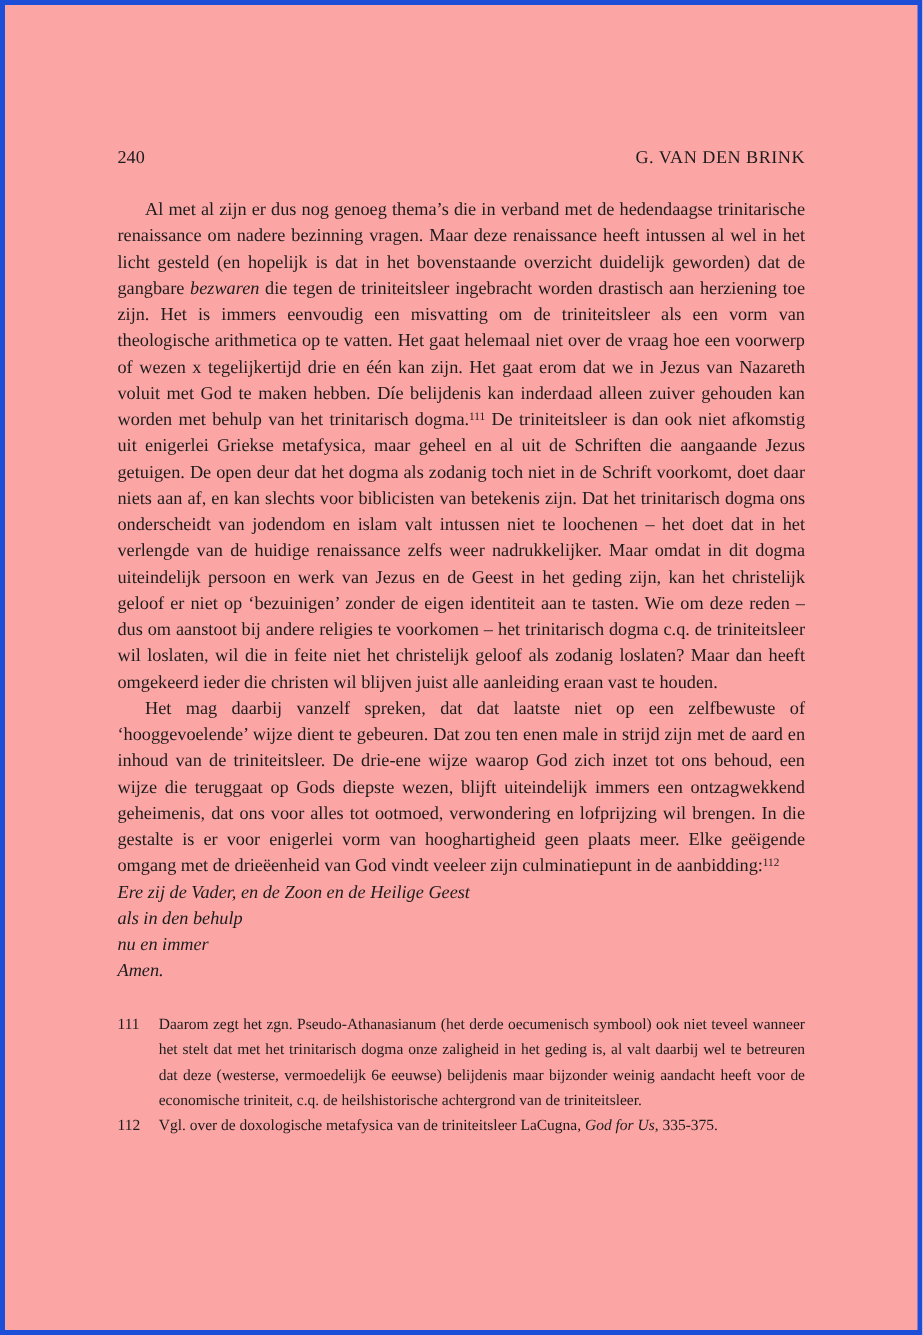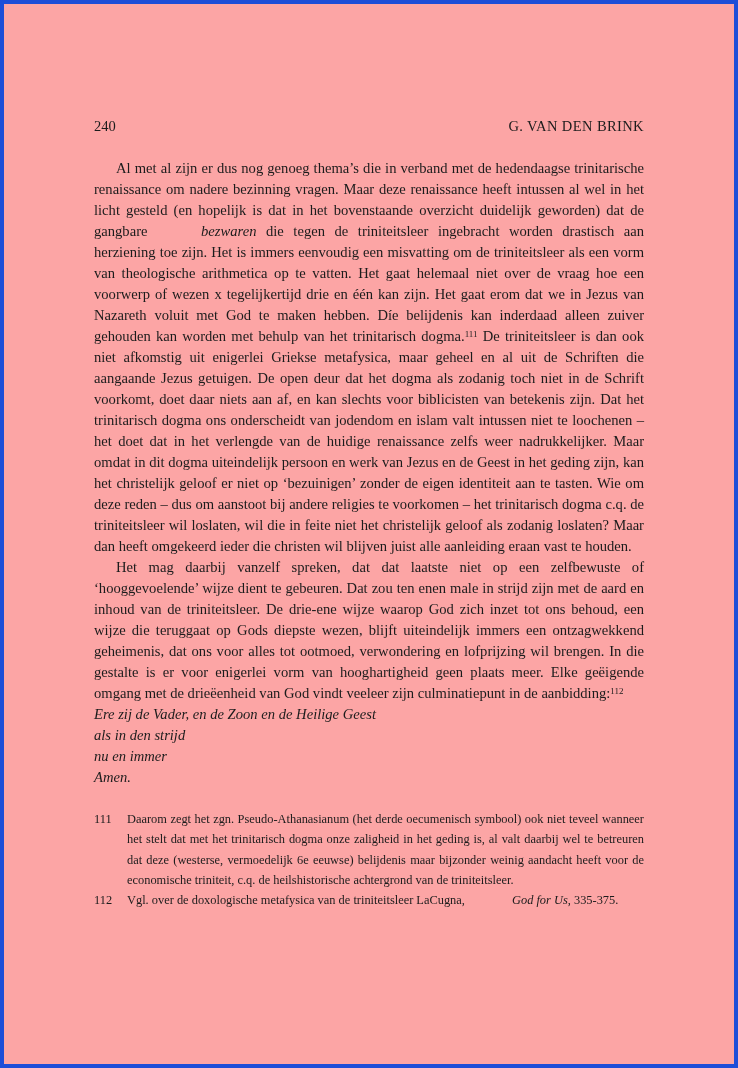--- a/index.html
+++ b/index.html
@@ -36,21 +36,20 @@
     text-align: justify;
   }
   .body-text p {
     margin: 0;
   }
   .body-text p.indent {
     text-indent: 22px;
   }
   .em {
     font-style: italic;
-    margin-left: 44px;
   }
   sup.fn-ref {
     font-size: 9px;
     line-height: 0;
     vertical-align: baseline;
     position: relative;
     top: -0.48em;
   }
   .quote {
     font-size: 14.6px;
@@ -85,21 +84,21 @@
     <span class="running-title">G. VAN DEN BRINK</span>
   </div>
 
   <div class="body-text">
     <p class="indent"><span>Al met al zijn er dus nog genoeg thema’s die in verband met de hedendaagse trinitarische renaissance om nadere bezinning vragen. Maar deze renaissance heeft intussen al wel in het licht gesteld (en hopelijk is dat in het bovenstaande overzicht duidelijk geworden) dat de gangbare </span><span class="em">bezwaren</span><span> die tegen de triniteitsleer ingebracht worden drastisch aan herziening toe zijn. Het is immers eenvoudig een misvatting om de triniteitsleer als een vorm van theologische arithmetica op te vatten. Het gaat helemaal niet over de vraag hoe een voorwerp of wezen x tegelijkertijd drie en één kan zijn. Het gaat erom dat we in Jezus van Nazareth voluit met God te maken hebben. Díe belijdenis kan inderdaad alleen zuiver gehouden kan worden met behulp van het trinitarisch dogma.</span><sup class="fn-ref">111</sup><span> De triniteitsleer is dan ook niet afkomstig uit enigerlei Griekse metafysica, maar geheel en al uit de Schriften die aangaande Jezus getuigen. De open deur dat het dogma als zodanig toch niet in de Schrift voorkomt, doet daar niets aan af, en kan slechts voor biblicisten van betekenis zijn. Dat het trinitarisch dogma ons onderscheidt van jodendom en islam valt intussen niet te loochenen – het doet dat in het verlengde van de huidige renaissance zelfs weer nadrukkelijker. Maar omdat in dit dogma uiteindelijk persoon en werk van Jezus en de Geest in het geding zijn, kan het christelijk geloof er niet op ‘bezuinigen’ zonder de eigen identiteit aan te tasten. Wie om deze reden – dus om aanstoot bij andere religies te voorkomen – het trinitarisch dogma c.q. de triniteitsleer wil loslaten, wil die in feite niet het christelijk geloof als zodanig loslaten? Maar dan heeft omgekeerd ieder die christen wil blijven juist alle aanleiding eraan vast te houden.</span></p>
     <p class="indent"><span>Het mag daarbij vanzelf spreken, dat dat laatste niet op een zelfbewuste of ‘hooggevoelende’ wijze dient te gebeuren. Dat zou ten enen male in strijd zijn met de aard en inhoud van de triniteitsleer. De drie-ene wijze waarop God zich inzet tot ons behoud, een wijze die teruggaat op Gods diepste wezen, blijft uiteindelijk immers een ontzagwekkend geheimenis, dat ons voor alles tot ootmoed, verwondering en lofprijzing wil brengen. In die gestalte is er voor enigerlei vorm van hooghartigheid geen plaats meer. Elke geëigende omgang met de drieëenheid van God vindt veeleer zijn culminatiepunt in de aanbidding:</span><sup class="fn-ref">112</sup></p>
   </div>
 
   <div class="quote">
     <div>Ere zij de Vader, en de Zoon en de Heilige Geest</div>
-    <div>als in den strijd</div>
+    <div>als in den behulp</div>
     <div>nu en immer</div>
     <div>Amen.</div>
   </div>
 
   <div class="footnotes">
     <div class="footnote">
       <span class="fn-num">111</span>
       <span class="fn-body">Daarom zegt het zgn. Pseudo-Athanasianum (het derde oecumenisch symbool) ook niet teveel wanneer het stelt dat met het trinitarisch dogma onze zaligheid in het geding is, al valt daarbij wel te betreuren dat deze (westerse, vermoedelijk 6e eeuwse) belijdenis maar bijzonder weinig aandacht heeft voor de economische triniteit, c.q. de heilshistorische achtergrond van de triniteitsleer.</span>
     </div>
     <div class="footnote">

